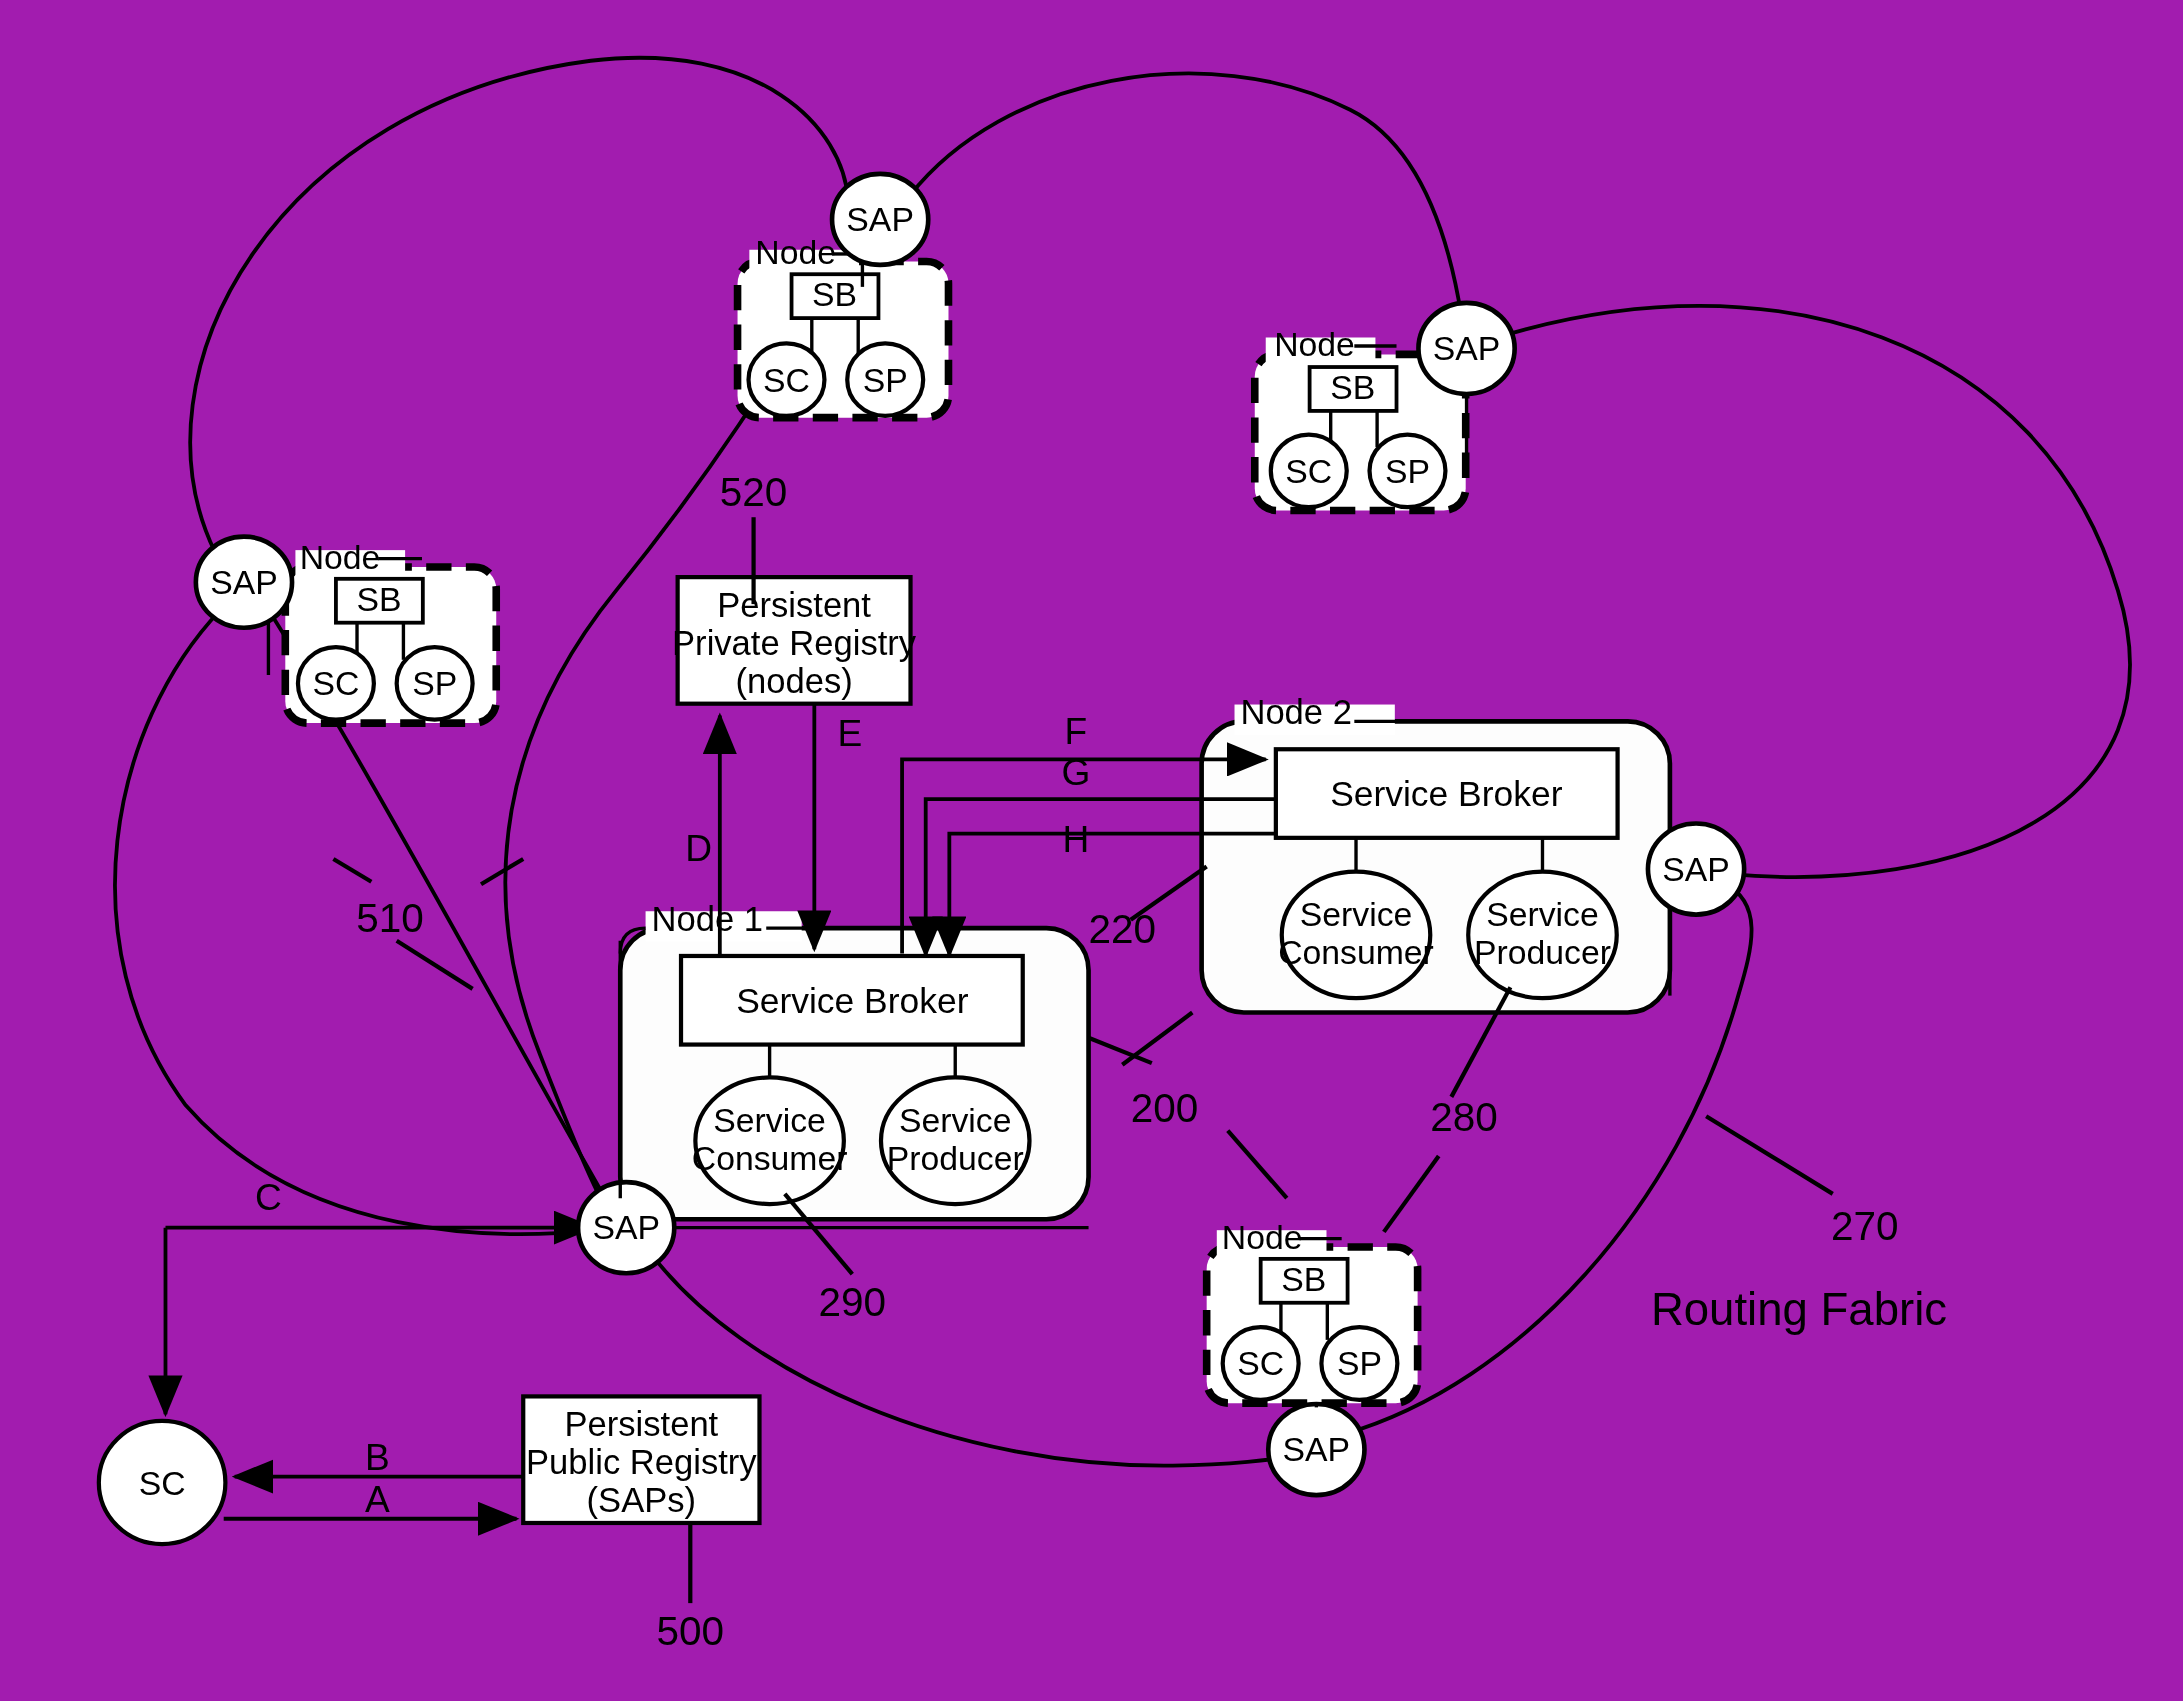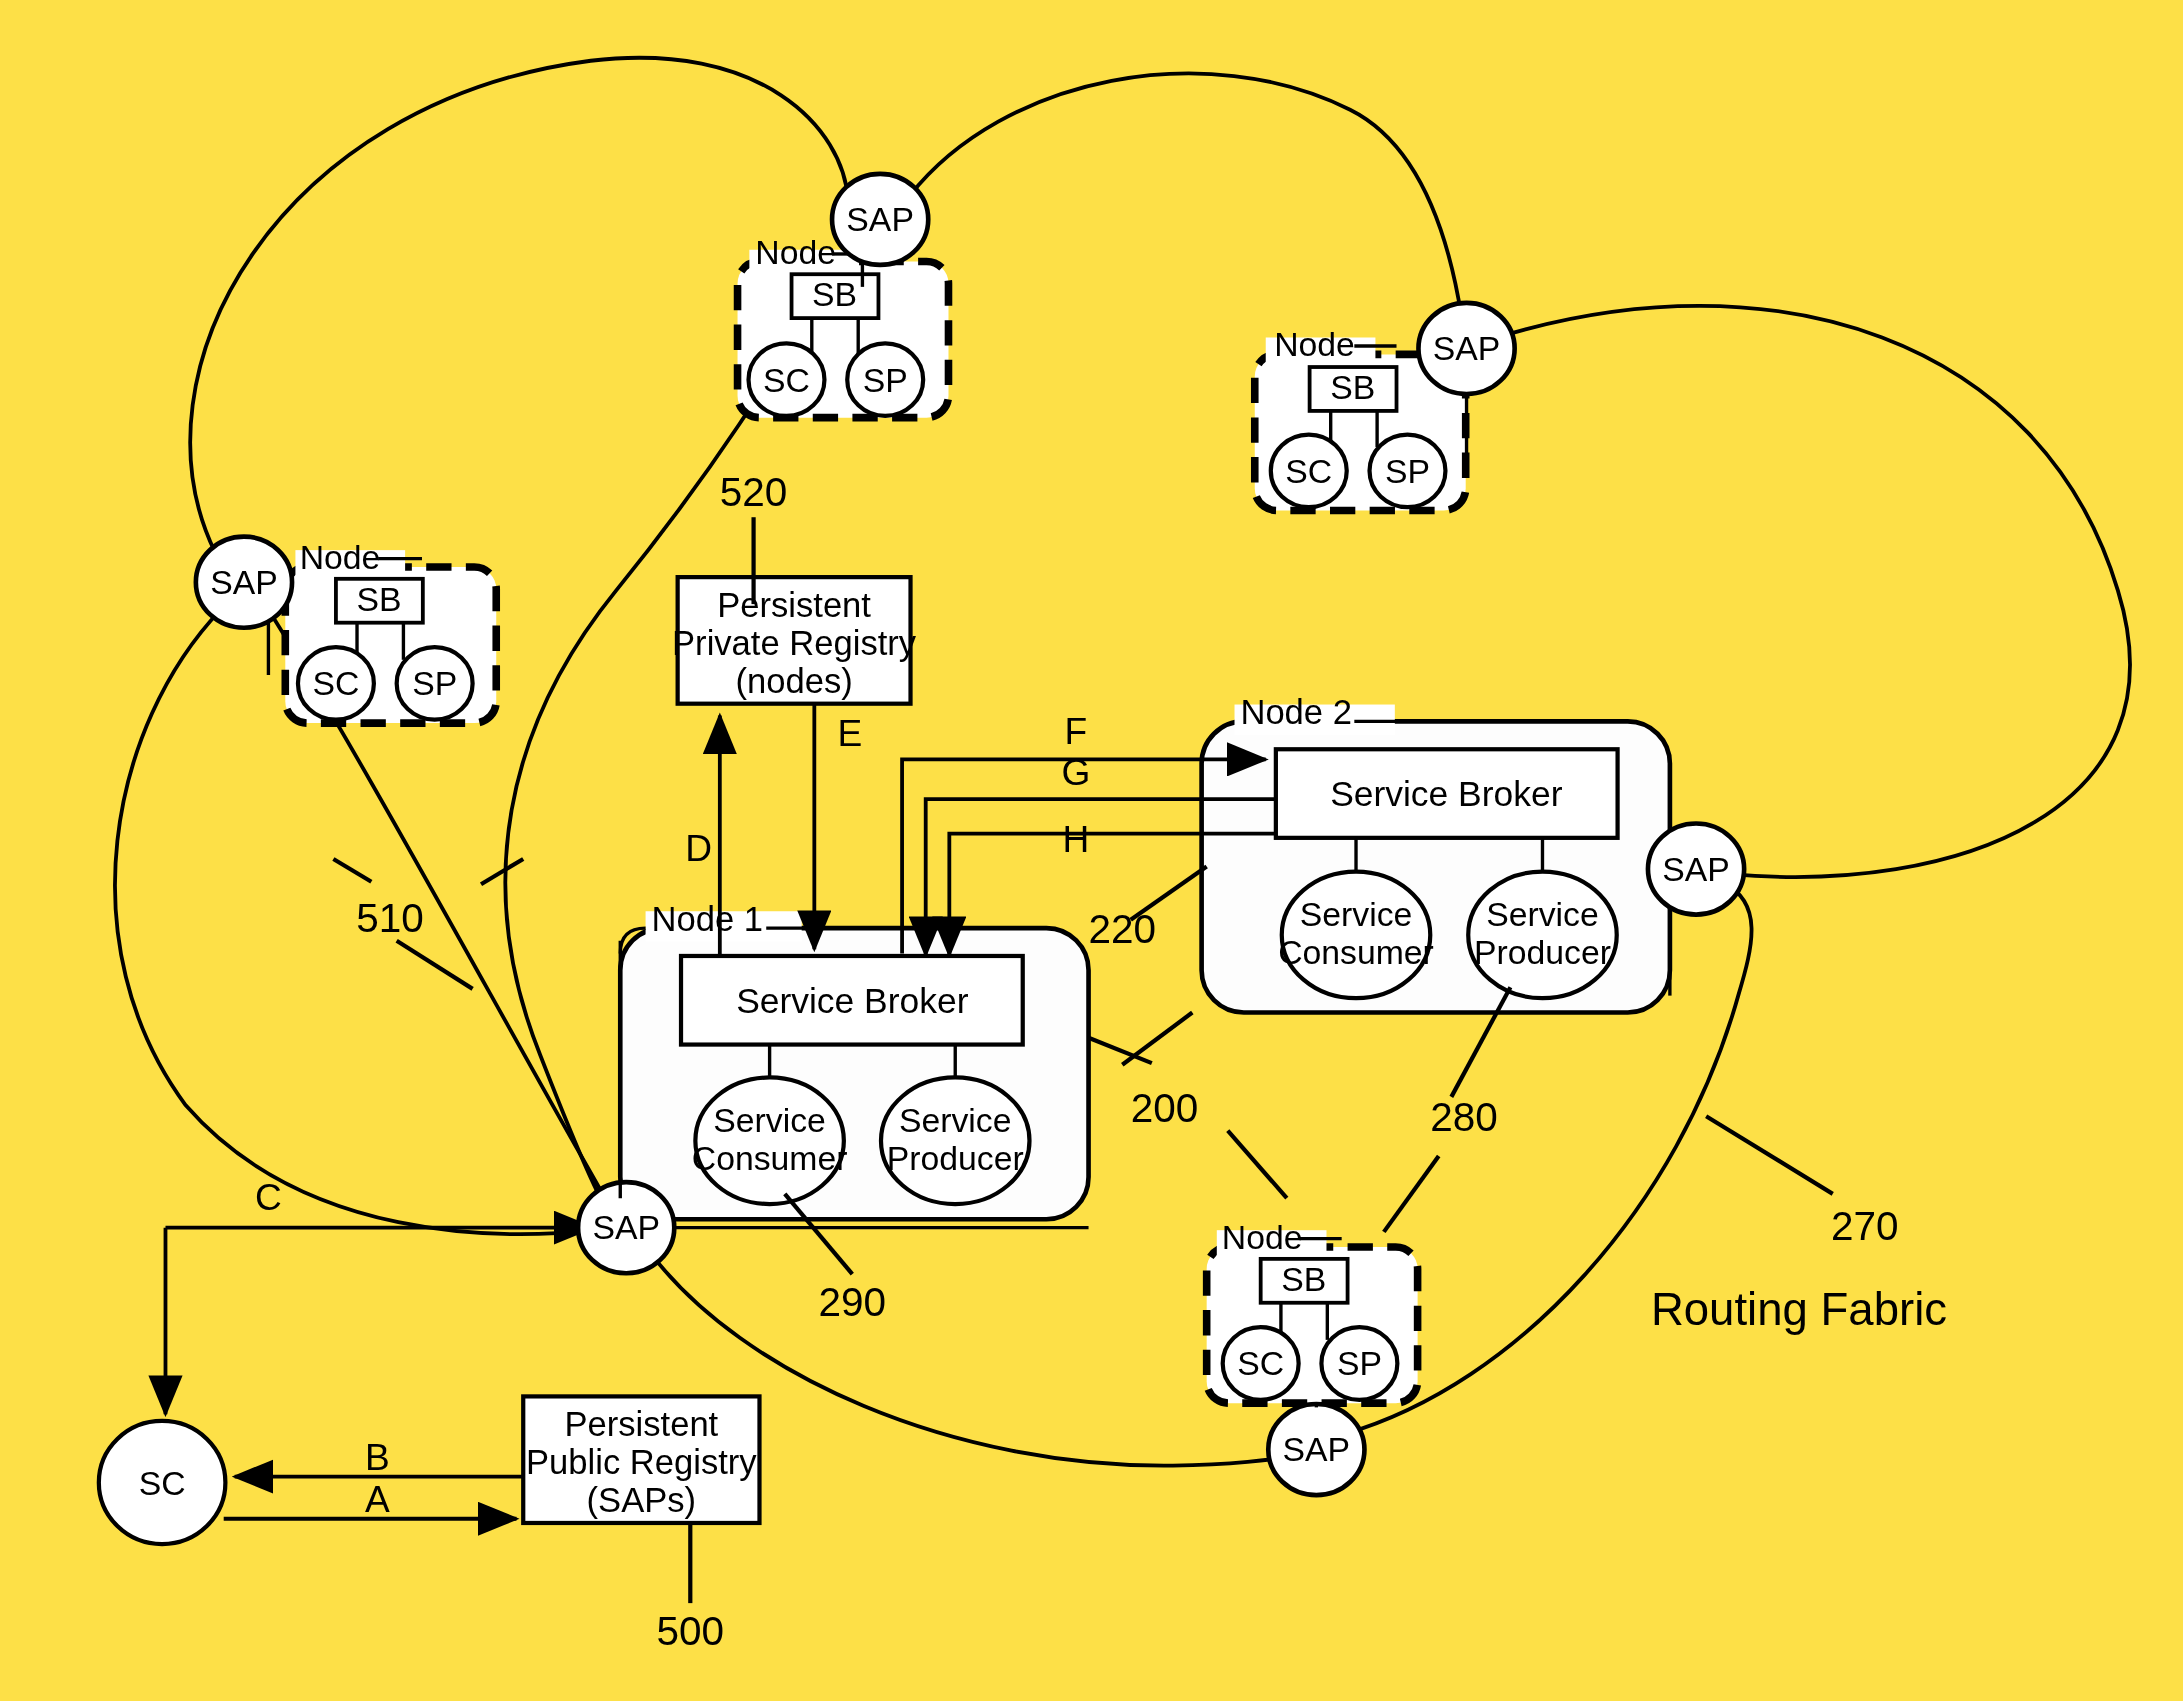--- a/index.html
+++ b/index.html
@@ -4,21 +4,21 @@
 <style>
   html, body {
     margin: 0;
     padding: 0;
     background: #ffffff;
   }
   #figure-root {
     position: relative;
     width: 2183px;
     height: 1701px;
-    background: #fde047;
+    background: #a21caf;
     font-family: "Liberation Sans", sans-serif;
   }
   svg#figure-svg {
     display: block;
     width: 2183px;
     height: 1701px;
   }
   .fab-curve {
     fill: none;
     stroke: #000000;

